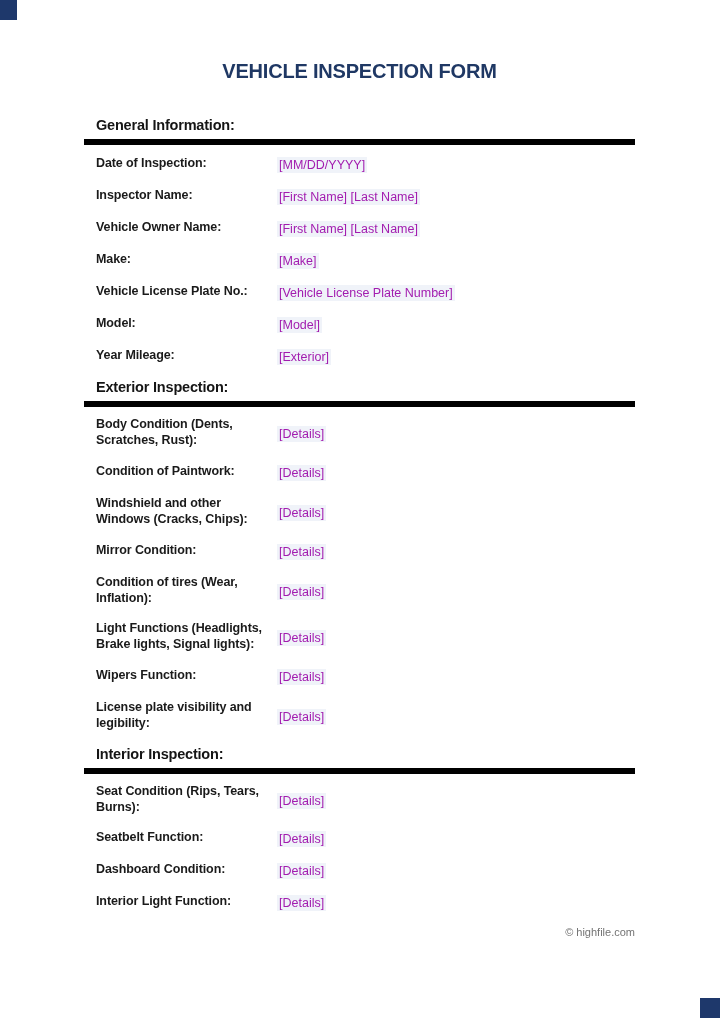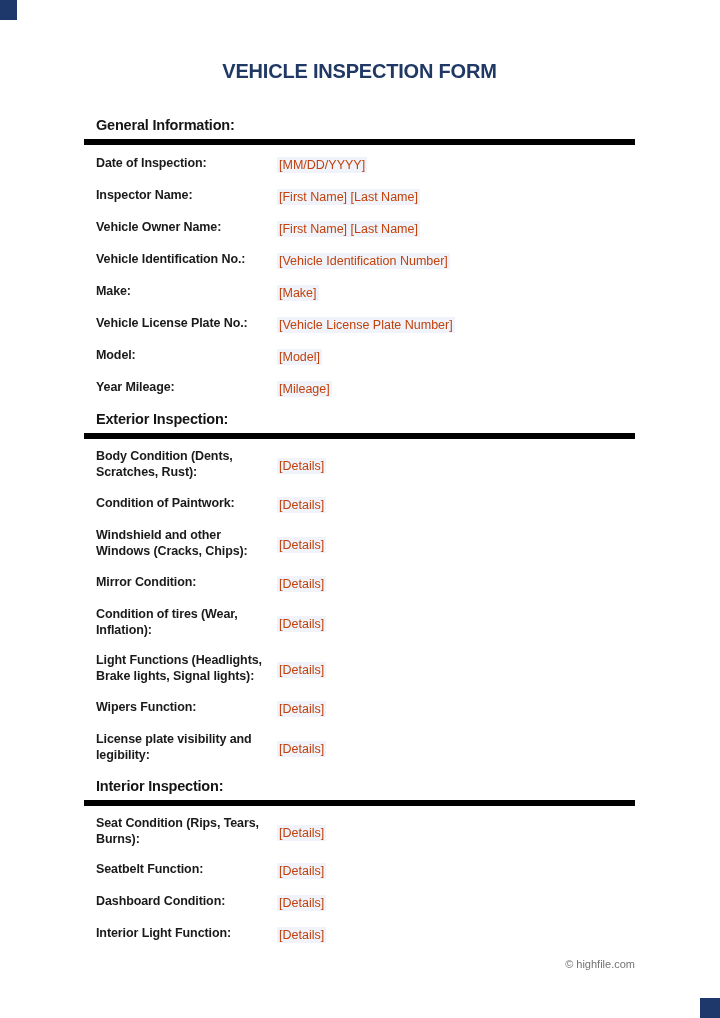--- a/index.html
+++ b/index.html
@@ -65,21 +65,21 @@
     font-weight: bold;
     letter-spacing: -0.1px;
     color: #1a1a1a;
     white-space: pre;
   }
   .value-cell { flex: 1; }
   .field-value {
     display: inline-block;
     font-size: 12.5px;
     line-height: 16px;
-    color: #c2410c;
+    color: #a21caf;
     background: #f0f3f9;
     padding: 0 2px;
     cursor: text;
   }
   .footer {
     margin-top: 12px;
     text-align: right;
     font-size: 11px;
     line-height: 15px;
     color: #737373;
@@ -112,26 +112,20 @@
     </div>
   </div>
 
   <div class="row">
     <div class="field-label">Vehicle Owner Name:</div>
     <div class="value-cell">
       <span class="field-value">[First Name] [Last Name]</span>
     </div>
   </div>
 
-  <div class="row">
-    <div class="field-label">Vehicle Identification No.:</div>
-    <div class="value-cell">
-      <span class="field-value">[Vehicle Identification Number]</span>
-    </div>
-  </div>
 
   <div class="row">
     <div class="field-label">Make:</div>
     <div class="value-cell">
       <span class="field-value">[Make]</span>
     </div>
   </div>
 
   <div class="row">
     <div class="field-label">Vehicle License Plate No.:</div>
@@ -143,21 +137,21 @@
   <div class="row">
     <div class="field-label">Model:</div>
     <div class="value-cell">
       <span class="field-value">[Model]</span>
     </div>
   </div>
 
   <div class="row">
     <div class="field-label">Year Mileage:</div>
     <div class="value-cell">
-      <span class="field-value">[Mileage]</span>
+      <span class="field-value">[Exterior]</span>
     </div>
   </div>
 </div>
   </section>
 
   <section class="section sec-1">
     <h2 class="section-heading">Exterior Inspection:</h2>
     <div class="rows">
   <div class="row">
     <div class="field-label">Body Condition (Dents,

